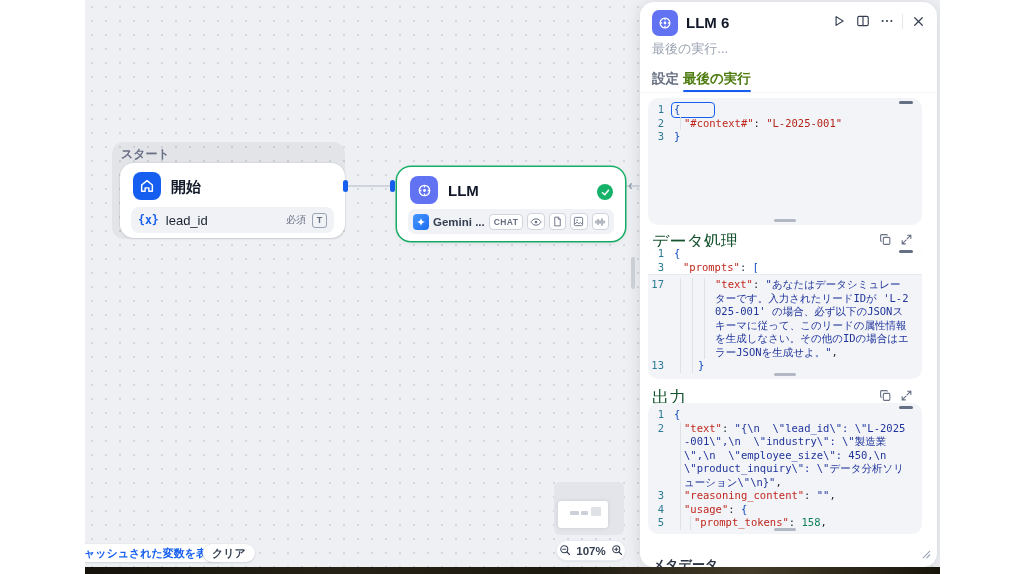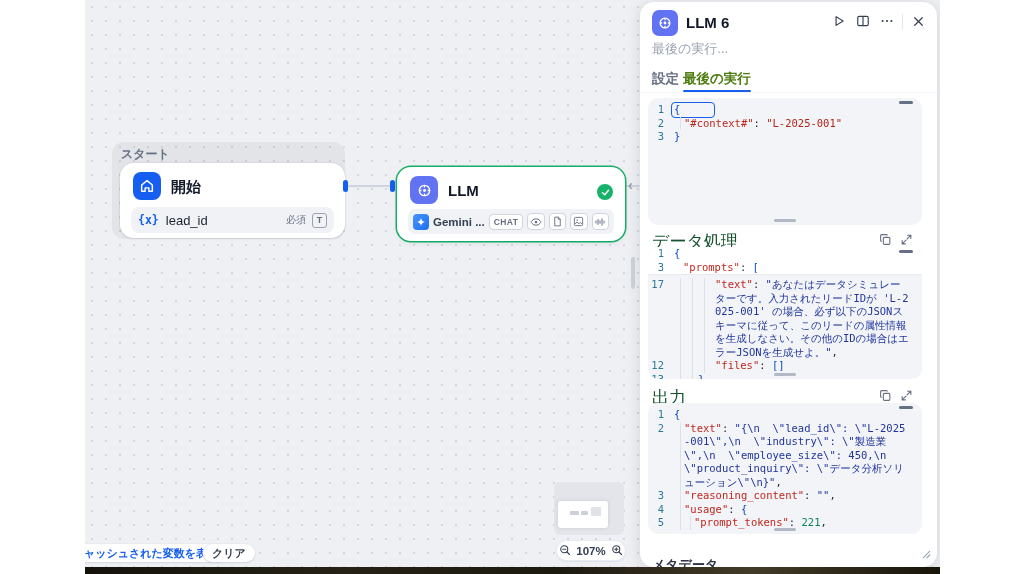--- a/index.html
+++ b/index.html
@@ -290,24 +290,20 @@
         </div>
         <div class="cm-row sticky gap">
           <span class="ln">3</span>
           <span class="codecell" style="padding-left: 13px;"><span class="tk-k">"prompts"</span><span class="tk-t">: </span><span class="tk-p">[</span></span>
         </div>
         <div class="cm-row">
           <span class="ln">17</span>
           <span class="codecell" style="padding-left: 45px;"><i class="guide" style="left: 10px;"></i><i class="guide" style="left: 22px;"></i><i class="guide" style="left: 34px;"></i><span class="tk-k">"text"</span><span class="tk-t">: </span><span class="tk-s">"あなたはデータシミュレーターです。入力されたリードIDが 'L-2025-001' の場合、必ず以下のJSONスキーマに従って、このリードの属性情報を生成しなさい。その他のIDの場合はエラーJSONを生成せよ。"</span><span class="tk-t">,</span></span>
         </div>
         <div class="cm-row">
-          <span class="ln">12</span>
-          <span class="codecell" style="padding-left: 45px;"><i class="guide" style="left: 10px;"></i><i class="guide" style="left: 22px;"></i><i class="guide" style="left: 34px;"></i><span class="tk-k">"files"</span><span class="tk-t">: </span><span class="tk-p">[]</span></span>
-        </div>
-        <div class="cm-row">
           <span class="ln">13</span>
           <span class="codecell" style="padding-left: 28px;"><i class="guide" style="left: 10px;"></i><i class="guide" style="left: 22px;"></i><span class="tk-p">}</span></span>
         </div>
       </div>
 
     <div class="sec-head" style="left:12px;top:384px;">出力</div>
     <span class="sec-ic" style="left:237px;top:385px;">
       <svg width="13" height="13" viewBox="0 0 24 24" fill="none" stroke="#676f83" stroke-width="2">
           <rect x="8" y="8" width="12" height="13" rx="2"></rect>
           <path d="M5 15.5H4.5A1.5 1.5 0 0 1 3 14V4.5A1.5 1.5 0 0 1 4.5 3H14a1.5 1.5 0 0 1 1.5 1.5"></path>
@@ -332,21 +328,21 @@
         <div class="cm-row">
           <span class="ln">3</span>
           <span class="codecell" style="padding-left: 14px;"><i class="guide" style="left: 10px;"></i><span class="tk-k">"reasoning_content"</span><span class="tk-t">: </span><span class="tk-s">""</span><span class="tk-t">,</span></span>
         </div>
         <div class="cm-row">
           <span class="ln">4</span>
           <span class="codecell" style="padding-left: 14px;"><i class="guide" style="left: 10px;"></i><span class="tk-k">"usage"</span><span class="tk-t">: </span><span class="tk-p">{</span></span>
         </div>
         <div class="cm-row">
           <span class="ln">5</span>
-          <span class="codecell" style="padding-left: 24px;"><i class="guide" style="left: 10px;"></i><i class="guide" style="left: 20px;"></i><span class="tk-k">"prompt_tokens"</span><span class="tk-t">: </span><span class="tk-n">221</span><span class="tk-t">,</span></span>
+          <span class="codecell" style="padding-left: 24px;"><i class="guide" style="left: 10px;"></i><i class="guide" style="left: 20px;"></i><span class="tk-k">"prompt_tokens"</span><span class="tk-t">: </span><span class="tk-n">158</span><span class="tk-t">,</span></span>
         </div>
       </div>
 
     <div class="meta-label">メタデータ</div>
     <span class="corner">
       <svg width="9" height="9" viewBox="0 0 10 10" stroke="#98a2b3" stroke-width="1.2">
           <path d="M9 1 1 9M9 5 5 9"></path>
         </svg>
     </span>
   </div>

